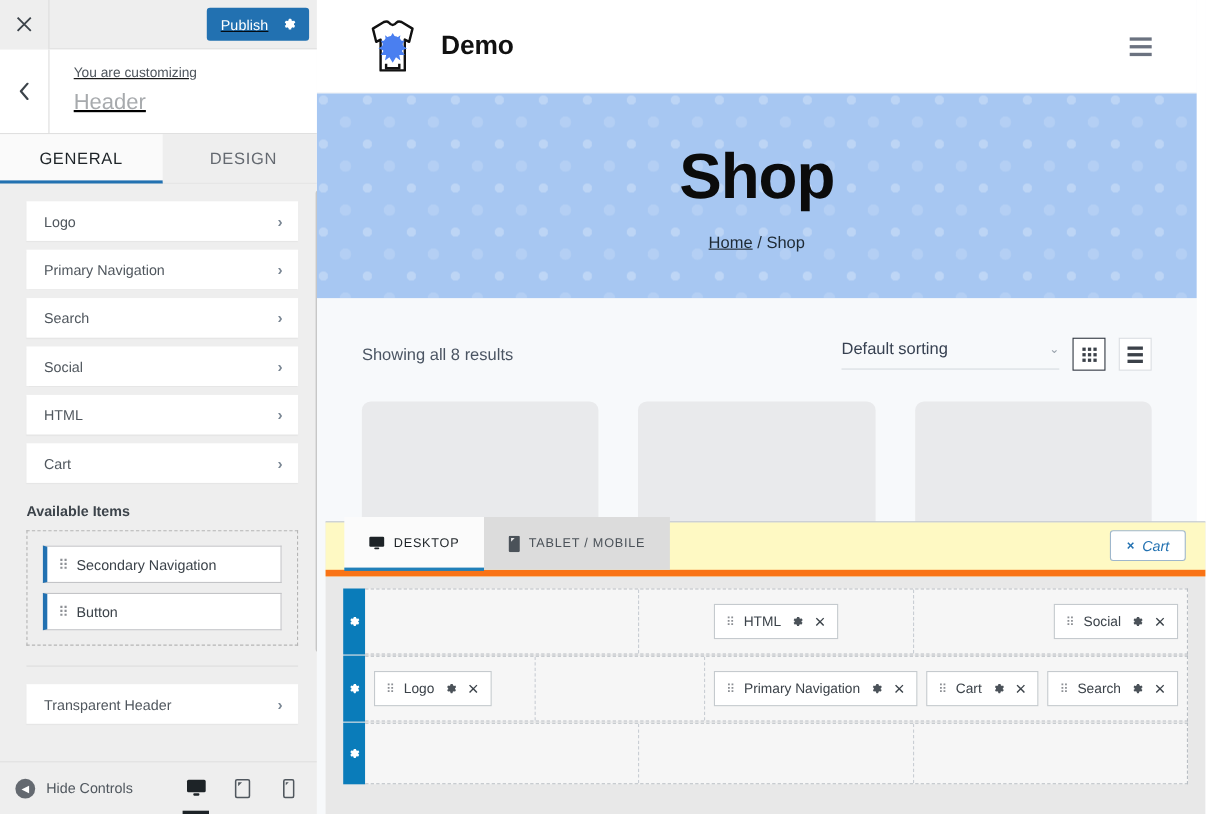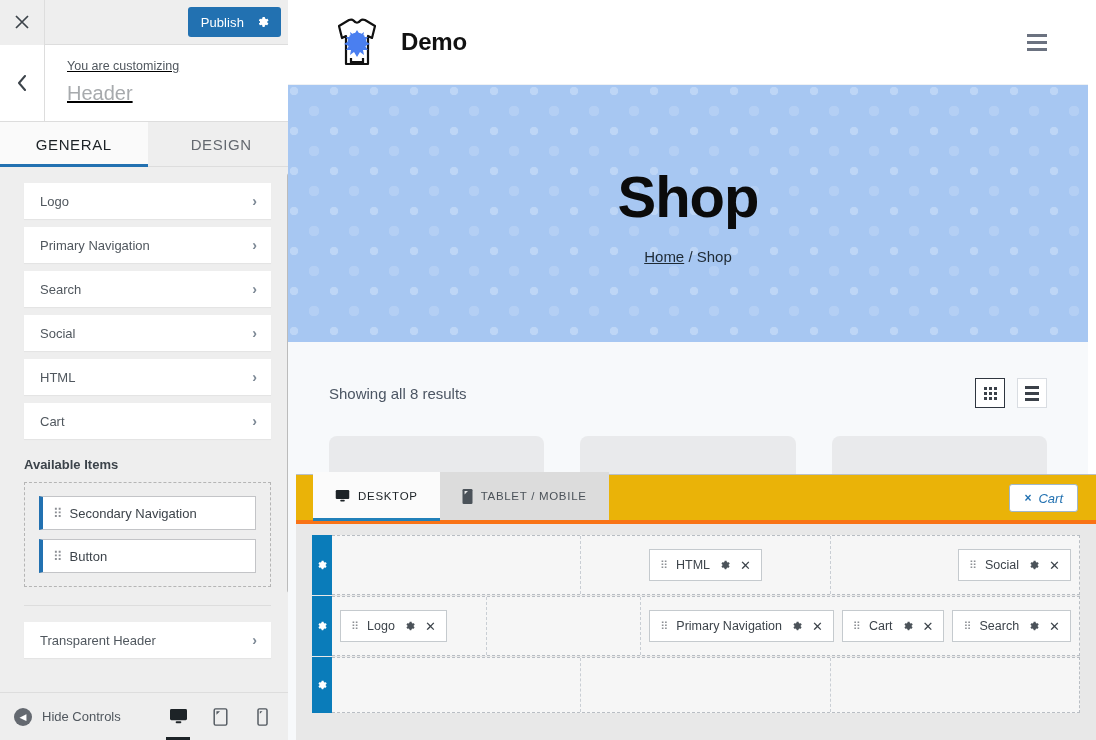--- a/index.html
+++ b/index.html
@@ -12,21 +12,21 @@
 
   
   #customizer-sidebar {
     position: absolute; left: 0; top: 0;
     width: 296px; height: 740px;
     background: #eee; border-right: 1px solid #ddd;
     display: flex; flex-direction: column;
   }
   .cz-topbar {
     height: 45px; background: #eee; border-bottom: 1px solid #ddd;
-    display: flex; align-items: center; flex: 0 0 45px;
+    display: flex; align-items: center; flex: 0 0 45px; text-decoration: underline;
   }
   .cz-close {
     width: 45px; height: 45px; border-right: 1px solid #ddd;
     display: flex; align-items: center; justify-content: center;
     background: #eee; color: #444; font-size: 17px; cursor: pointer;
   }
   .cz-topbar-spacer { flex: 1; }
   .cz-publish {
     display: flex; align-items: center; background: #2271b1;
     color: #fff; height: 30px; border-radius: 3px; margin-right: 14px;
@@ -127,21 +127,21 @@
     height: 85px; background: #fff; display: flex; align-items: center;
     padding: 0 41px; border-bottom: 1px solid #eef1f4;
   }
   .brand { display: flex; align-items: center; gap: 16px; }
   .brand-name { font-size: 24px; font-weight: 700; color: #111; letter-spacing: -.2px; }
   .hamburger { margin-left: auto; display: flex; flex-direction: column;
                gap: 4px; cursor: pointer; }
   .hamburger span { display: block; width: 20px; height: 3px; background: #6b7280; }
 
   .hero {
-    height: 257px; position: relative; overflow: hidden;
+    height: 186px; position: relative; overflow: hidden;
     background-color: #a7c7f2;
     display: flex; flex-direction: column; align-items: center;
     justify-content: center;
   }
   .hero::before {
     content: ""; position: absolute; inset: 0;
     background-image:
       radial-gradient(circle at 6px 6px, rgba(255,255,255,.30) 4px, transparent 4.5px),
       radial-gradient(circle at 26px 26px, rgba(255,255,255,.18) 5px, transparent 5.5px);
     background-size: 40px 40px, 40px 40px;
@@ -176,21 +176,21 @@
 
   .cards { display: flex; gap: 36px; padding: 28px 41px 0 41px; }
   .card-ph { flex: 1; height: 120px; background: #e9eaec; border-radius: 8px 8px 0 0; }
 
   
   #builder {
     position: absolute; left: 296px; bottom: 0; width: 800px; height: 266px;
     background: #e8e8e8; border-top: 1px solid #b9c0c7;
   }
   .bld-tabs { display: flex; align-items: flex-end; height: 49px;
-              background: #eab308; border-bottom: 4px solid #f97316; }
+              background: #fef9c3; border-bottom: 6px solid #f97316; }
   .bld-tab {
     display: flex; align-items: center; gap: 8px; height: 48px;
     padding: 0 22px; font-size: 11.5px; letter-spacing: .7px;
     color: #4b5259; cursor: pointer; position: relative; background: #dcdcdc;
   }
   .bld-tab:first-child { margin-left: 17px; }
   .bld-tab.active { background: #fbfbfb; color: #1d2327; }
   .bld-tab.active::after {
     content: ""; position: absolute; left: 0; right: 0; bottom: -1px;
     height: 3px; background: #2180b9;
@@ -386,20 +386,24 @@
     <div class="hero">
       <div class="hero-title">Shop</div>
       <div class="hero-crumb">
         <a href="#">Home</a><span> / </span><span>Shop</span>
       </div>
     </div>
 
     <div class="shop-bar">
       <div class="shop-count">Showing all 8 results</div>
       <div class="shop-right">
+        <div class="sort-select">
+          <span>Default sorting</span>
+          <span class="car">⌄</span>
+        </div>
         <div class="view-btn active">
           <span class="dotgrid">
             <i></i>
               <i></i>
               <i></i>
               <i></i>
               <i></i>
               <i></i>
               <i></i>
               <i></i>

